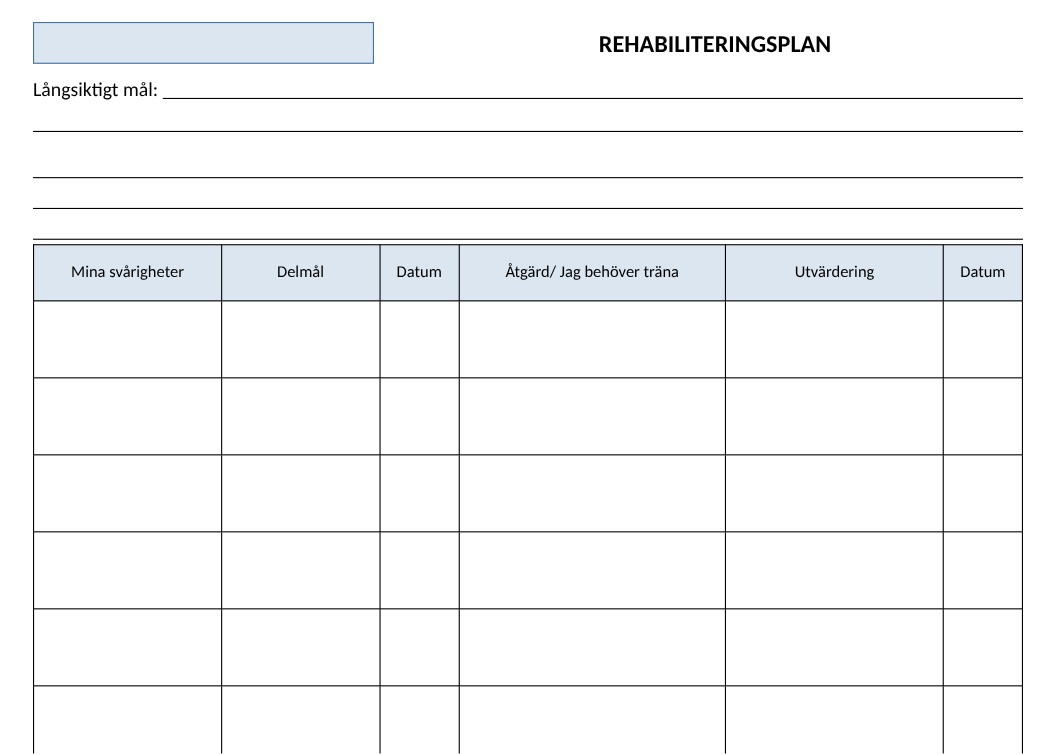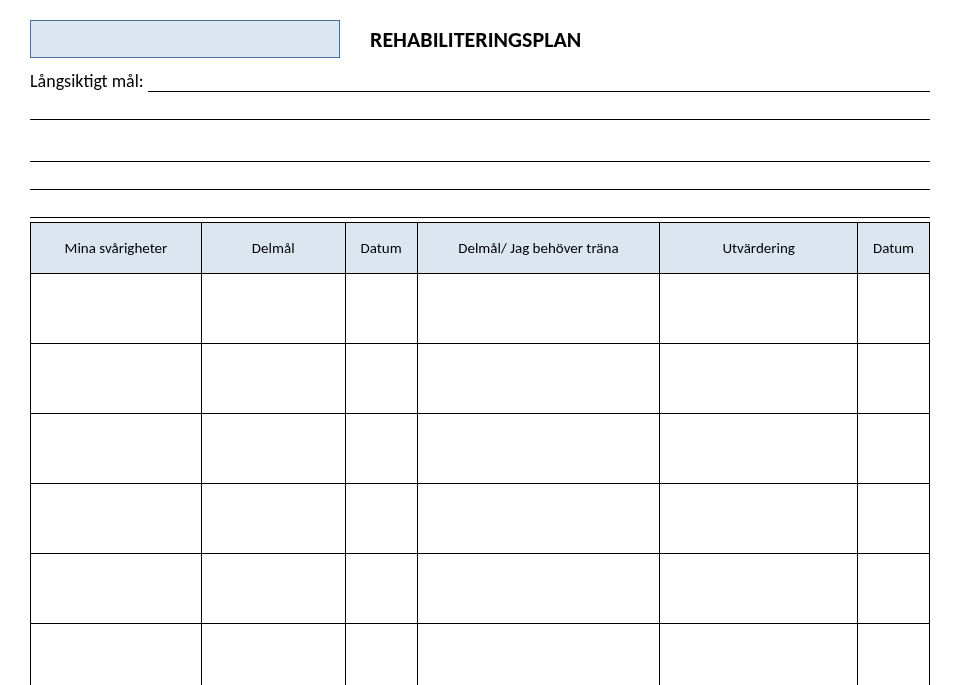--- a/index.html
+++ b/index.html
@@ -21,29 +21,29 @@
       margin-bottom: 12px;
     }
     .title-box {
       border: 1px solid #4472a0;
       background: #dce6f1;
       height: 38px;
       width: 310px;
     }
     .title-text {
       flex: 1;
-      text-align: left;
+      text-align: center;
       font-weight: bold;
       font-size: 22px;
       padding-left: 30px;
       padding-top: 6px;
     }
     .field-row {
       display: flex;
-      align-items: flex-end;
+      align-items: flex-start;
       margin-top: 8px;
       font-size: 18px;
     }
     .field-label {
       white-space: nowrap;
       padding-right: 4px;
     }
     .field-line {
       flex: 1;
       border-bottom: 1.5px solid #000;
@@ -114,21 +114,21 @@
     <col class="col-datum1">
     <col class="col-atgard">
     <col class="col-utv">
     <col class="col-datum2">
   </colgroup>
   <thead>
     <tr>
       <th>Mina svårigheter</th>
       <th>Delmål</th>
       <th>Datum</th>
-      <th>Delmål/ Jag behöver  träna</th>
+      <th>Åtgärd/ Jag behöver  träna</th>
       <th>Utvärdering</th>
       <th>Datum</th>
     </tr>
   </thead>
   <tbody>
     <tr>
       <td></td>
       <td></td>
       <td></td>
       <td></td>

